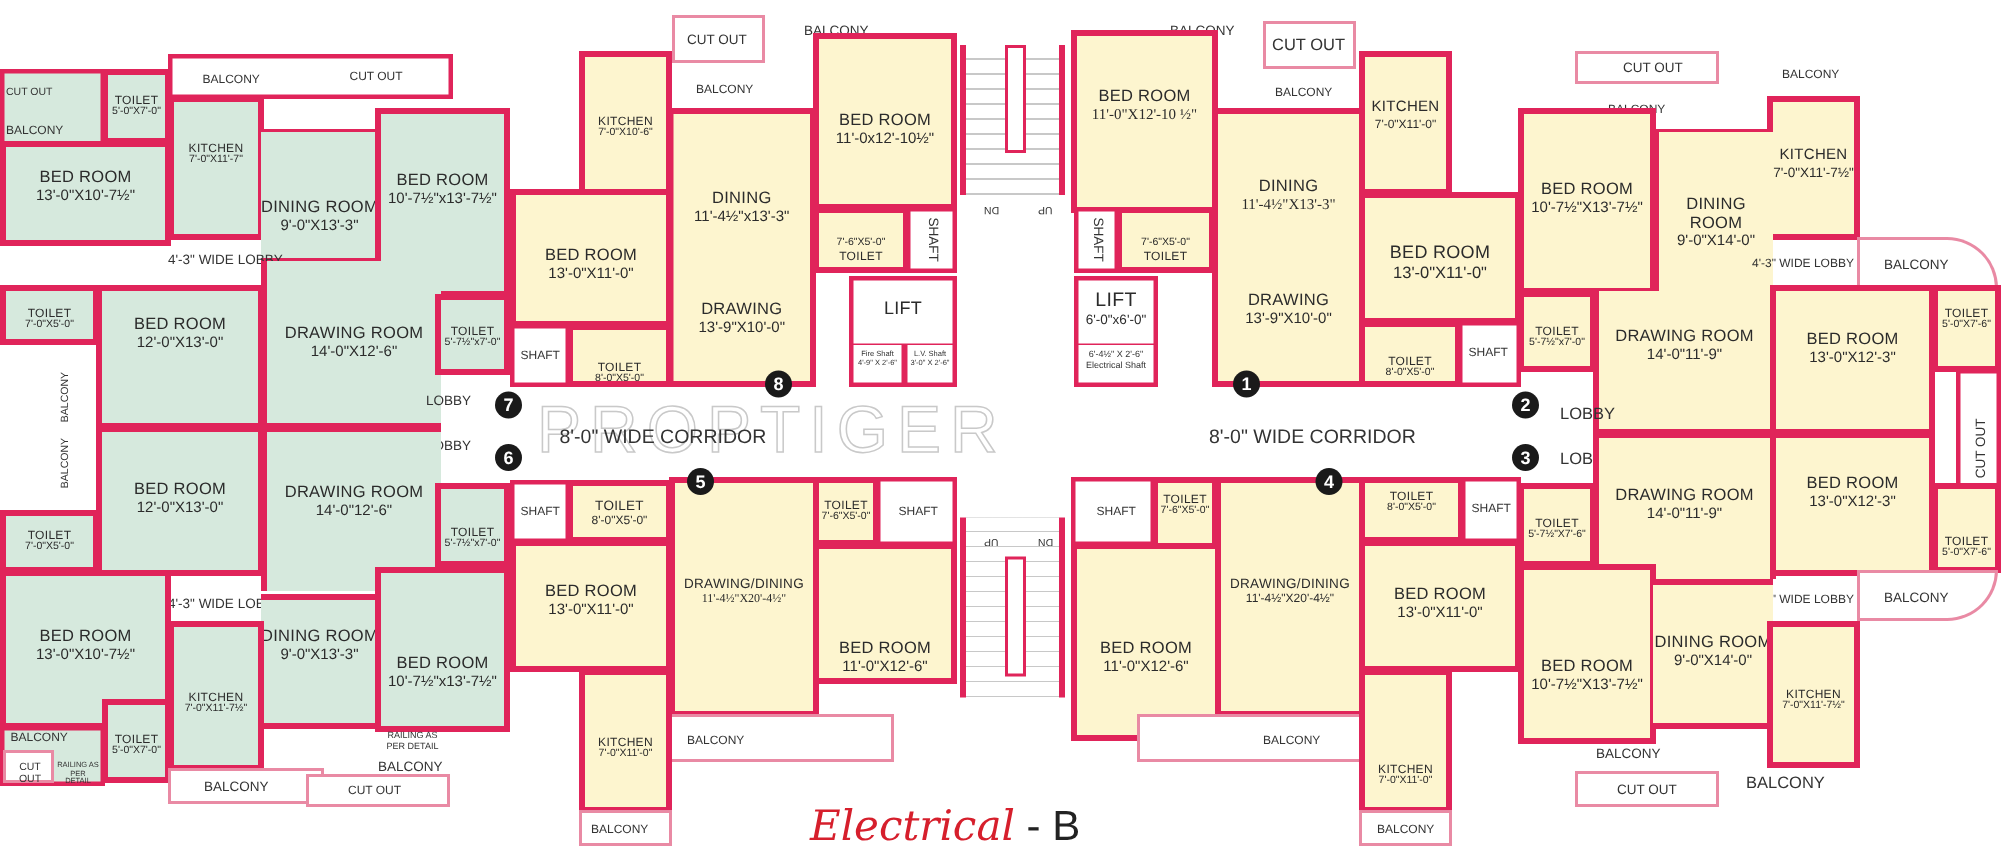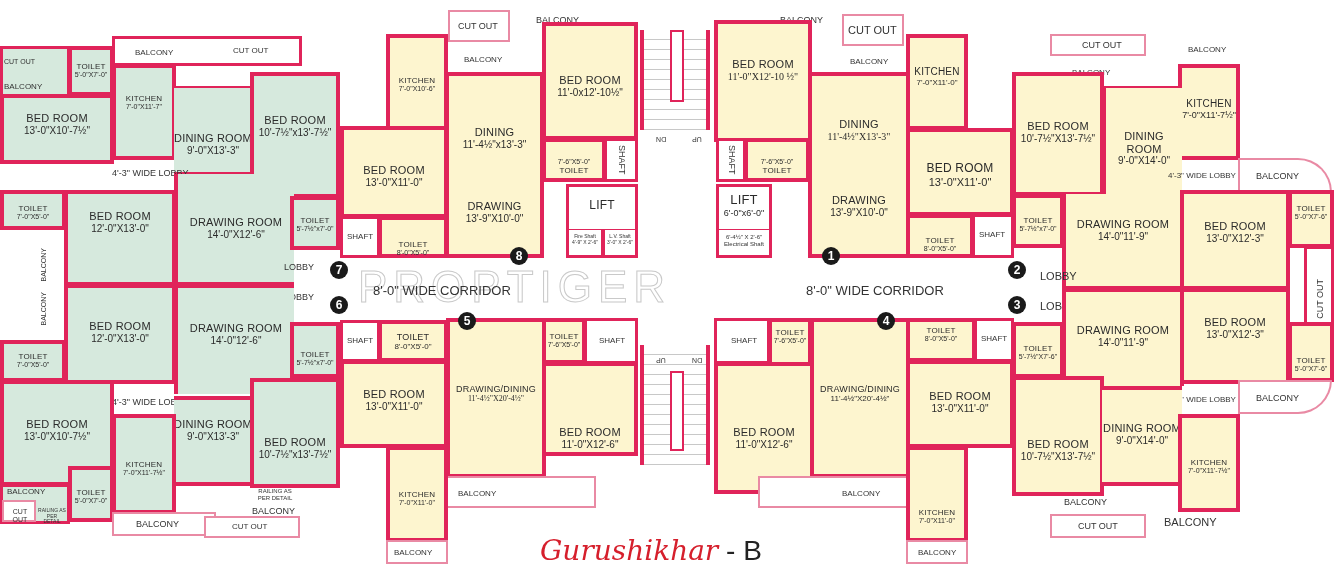--- a/index.html
+++ b/index.html
@@ -526,15 +526,15 @@
   <div class="badge" style="left:822px;top:247px;">1</div>
   <div class="badge" style="left:1008px;top:261px;">2</div>
   <div class="badge" style="left:1008px;top:296px;">3</div>
   <div class="badge" style="left:877px;top:312px;">4</div>
   <div class="badge" style="left:458px;top:312px;">5</div>
   <div class="badge" style="left:330px;top:296px;">6</div>
   <div class="badge" style="left:330px;top:261px;">7</div>
   <div class="badge" style="left:510px;top:247px;">8</div>
 
   <div class="footer">
-    <span class="brand">Gurushikhar</span><span class="suffix"> - B</span>
+    <span class="brand">Electrical</span><span class="suffix"> - B</span>
   </div>
 </div>
 
 </body></html>

